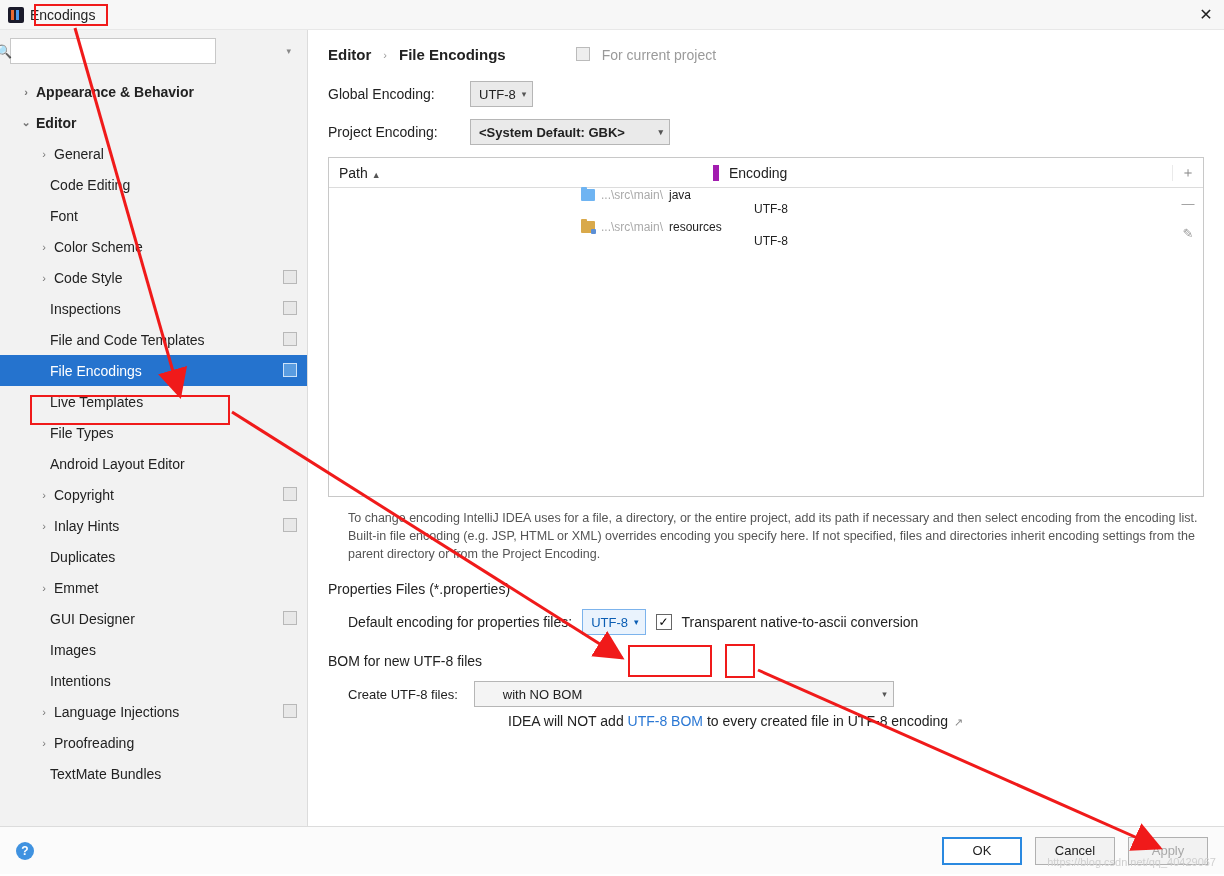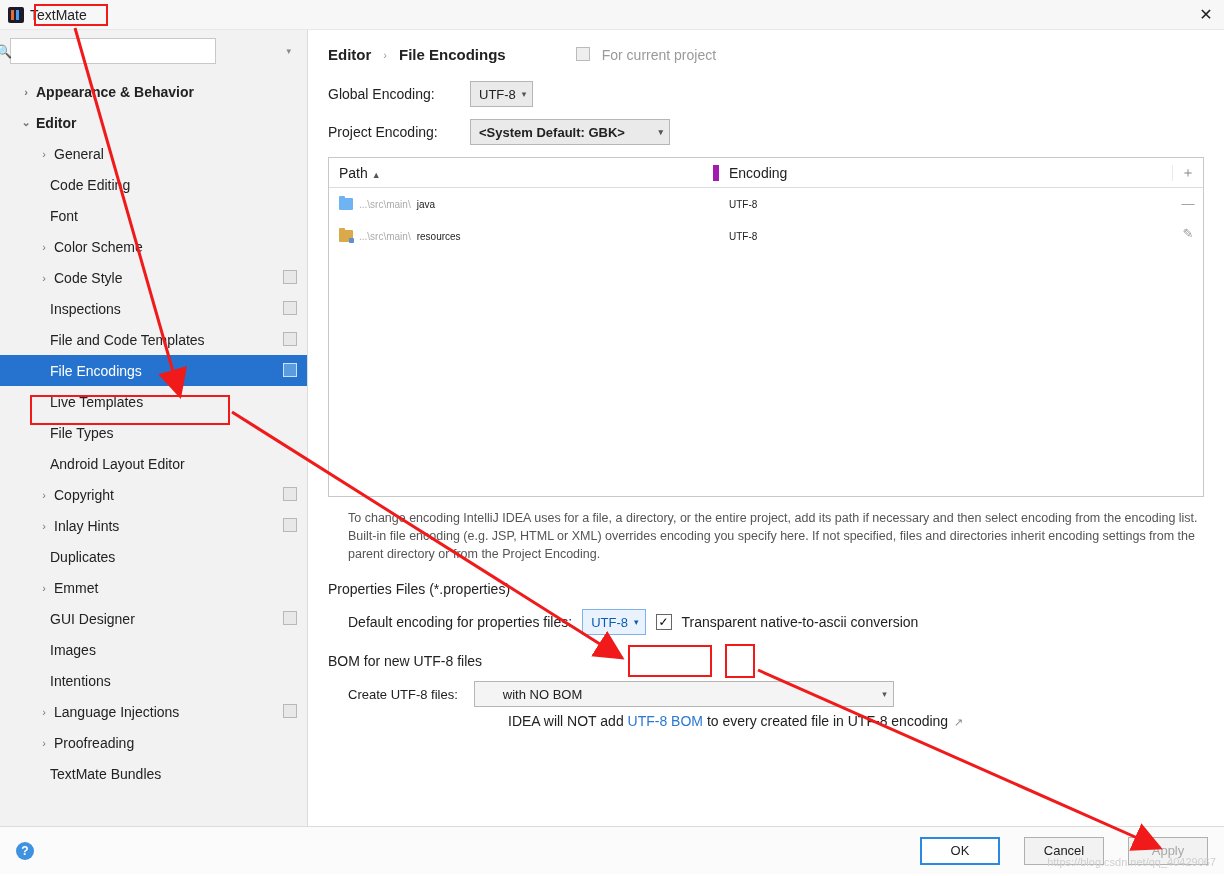--- a/index.html
+++ b/index.html
@@ -177,21 +177,21 @@
     display:flex; background:#fff; border-bottom: 1px solid #dcdcdc;
     height: 30px; align-items:center; font-size: 14px;
   }
   .thead .col-path { width: 390px; padding-left: 10px; border-right:6px solid #a21caf; }
   .thead .col-enc { flex:1; padding-left: 10px; border-right:1px solid #eaeaea; }
   .thead .col-act { width: 30px; text-align:center; color:#888; }
   .sort { font-size: 9px; color:#555; margin-left: 4px; }
 
   .tbody { flex:1; position: relative; }
   .trow {
-    display:flex; height: 32px; align-items:center; font-size: 10px;
+    display:flex; height: 32px; align-items:center; font-size: 12px; flex-direction: column;
   }
   .trow .c1 { width: 390px; padding-left: 10px; display:flex; align-items:center; gap:6px; }
   .trow .c2 { flex:1; padding-left: 10px; }
   .fold-ic { width:14px; height:12px; background:#6fb4f2; border-radius:1px; position:relative; }
   .fold-ic::before { content:""; position:absolute; width:6px; height:3px; background:#6fb4f2; top:-2px; left:0; border-radius:1px 1px 0 0; }
   .res-ic { width:14px; height:12px; background:#d9a94a; border-radius:1px; position:relative; }
   .res-ic::before { content:""; position:absolute; width:6px; height:3px; background:#d9a94a; top:-2px; left:0; border-radius:1px 1px 0 0; }
   .res-ic::after { content:""; position:absolute; width:5px; height:5px; background:#5b8fd6; bottom:-1px; right:-1px; border-radius:1px; }
   .dim { color: #aaa; }
 
@@ -227,21 +227,21 @@
     border-top: 1px solid #dcdcdc;
     display:flex; align-items:center; padding: 0 16px;
     background:#fbfbfb;
   }
   .help-ic {
     width: 18px; height:18px; border-radius: 50%;
     background:#3f92e0; color:#fff;
     display:flex; align-items:center; justify-content:center;
     font-size: 12px; font-weight:bold;
   }
-  .btns { margin-left:auto; display:flex; gap:24px; }
+  .btns { margin-left:auto; display:flex; gap:13px; }
   .btn {
     min-width: 80px; height: 28px;
     border: 1px solid #b0b0b0;
     background: #f2f2f2;
     display:flex; align-items:center; justify-content:center;
     font-size: 13px;
   }
   .btn.primary { border: 2px solid #2a89e0; background:#fff; }
   .btn.disabled { color:#a8a8a8; }
 
@@ -252,21 +252,21 @@
   .watermark {
     position:absolute; right: 8px; bottom: 8px;
     font-size: 11px; color: #d0d0d0;
   }
 </style>
 </head>
 <body>
 
 <div class="titlebar">
   <div class="app-icon"></div>
-  <div class="title">TextMate</div>
+  <div class="title">Encodings</div>
   <div class="close">✕</div>
 </div>
 
 <div class="main">
 
   <div class="sidebar">
     <div class="search-row">
       <div class="search-wrap">
         <span class="mag">🔍</span>
         <input class="search-input" placeholder="" style="">

